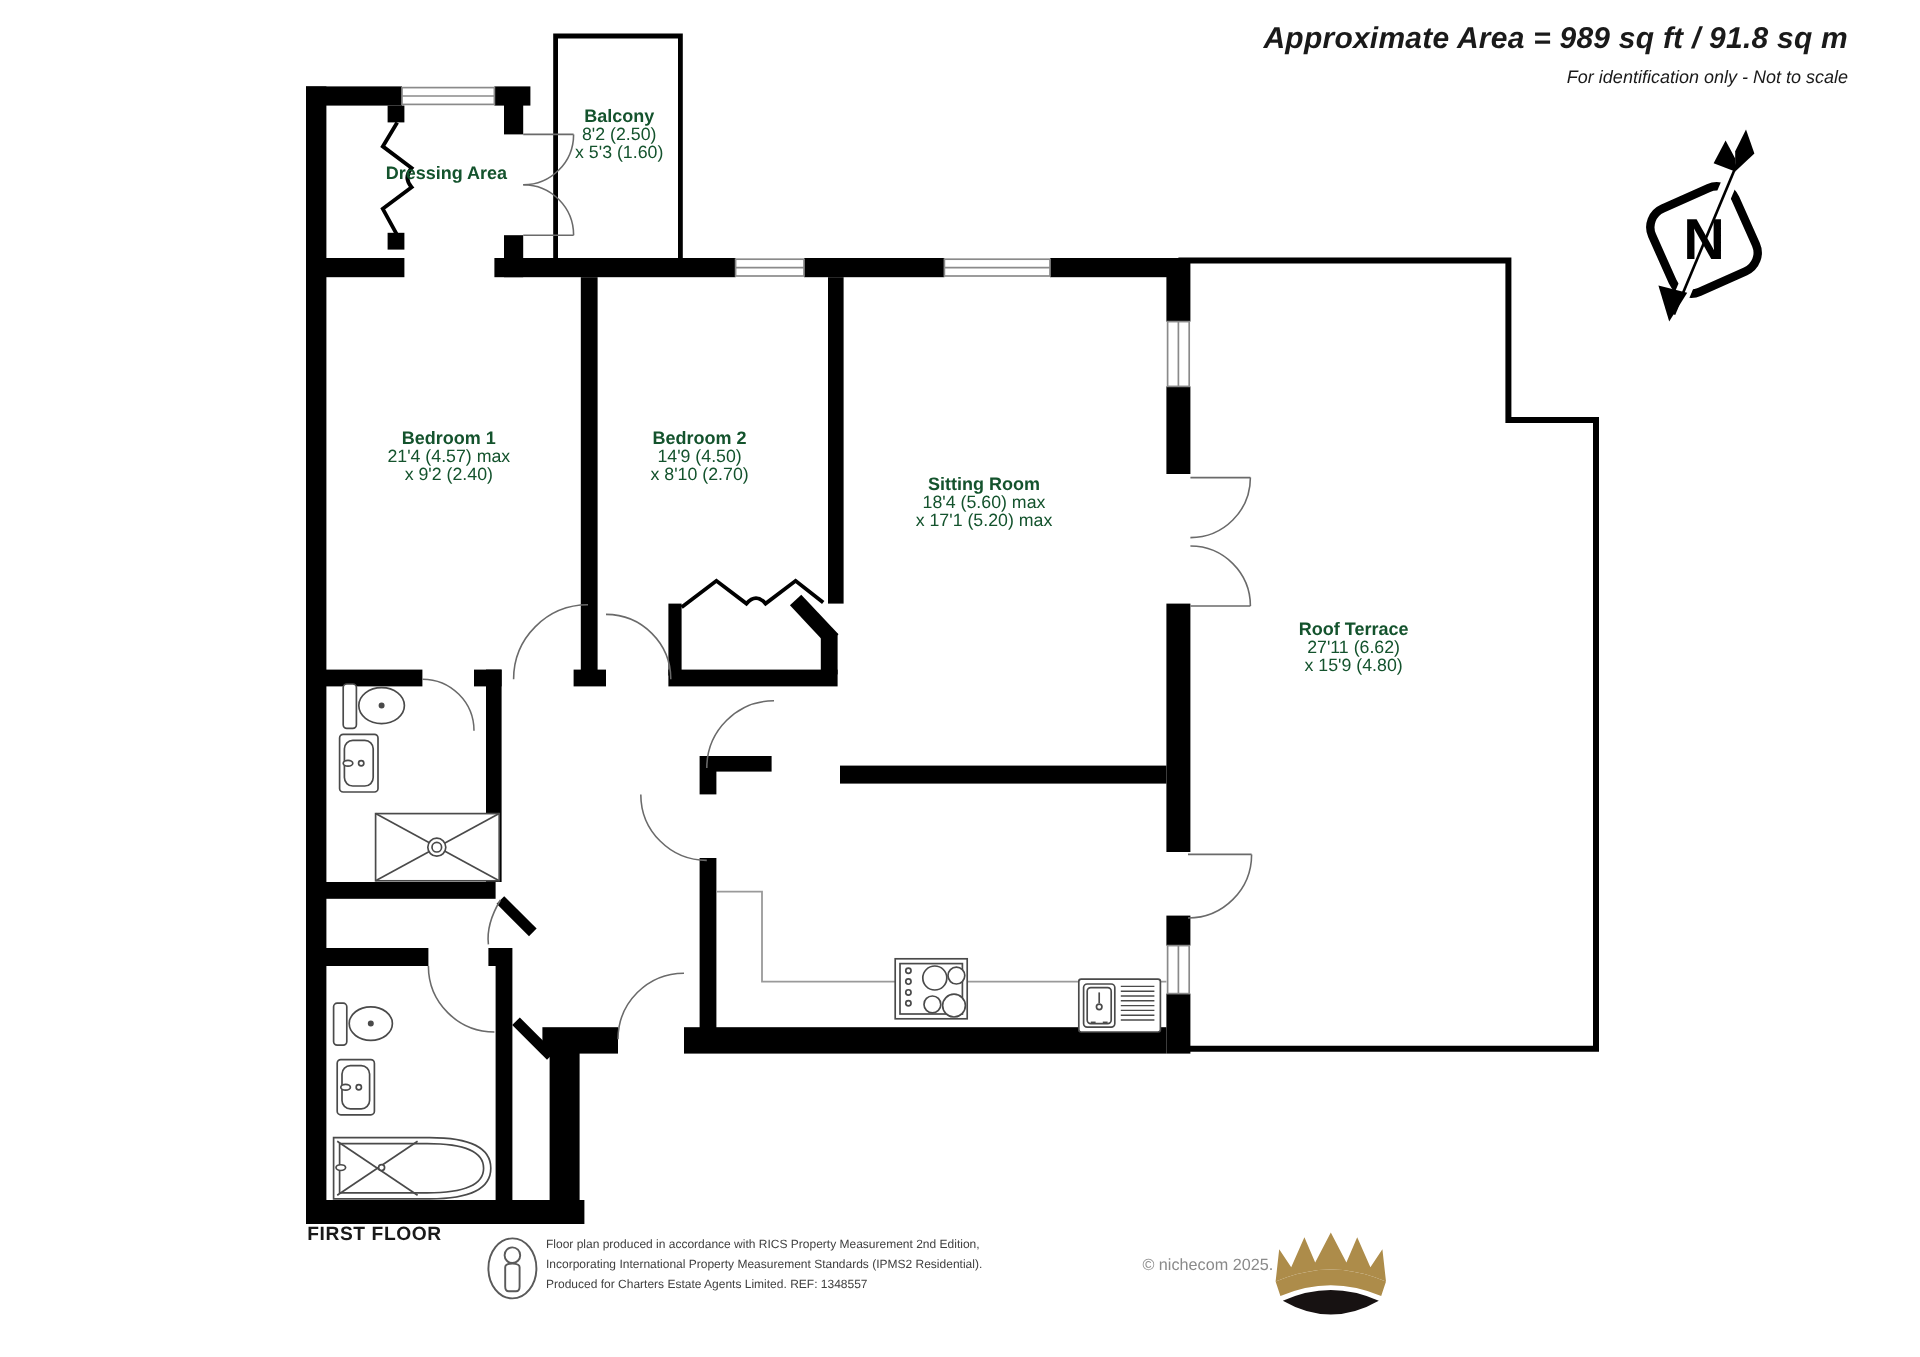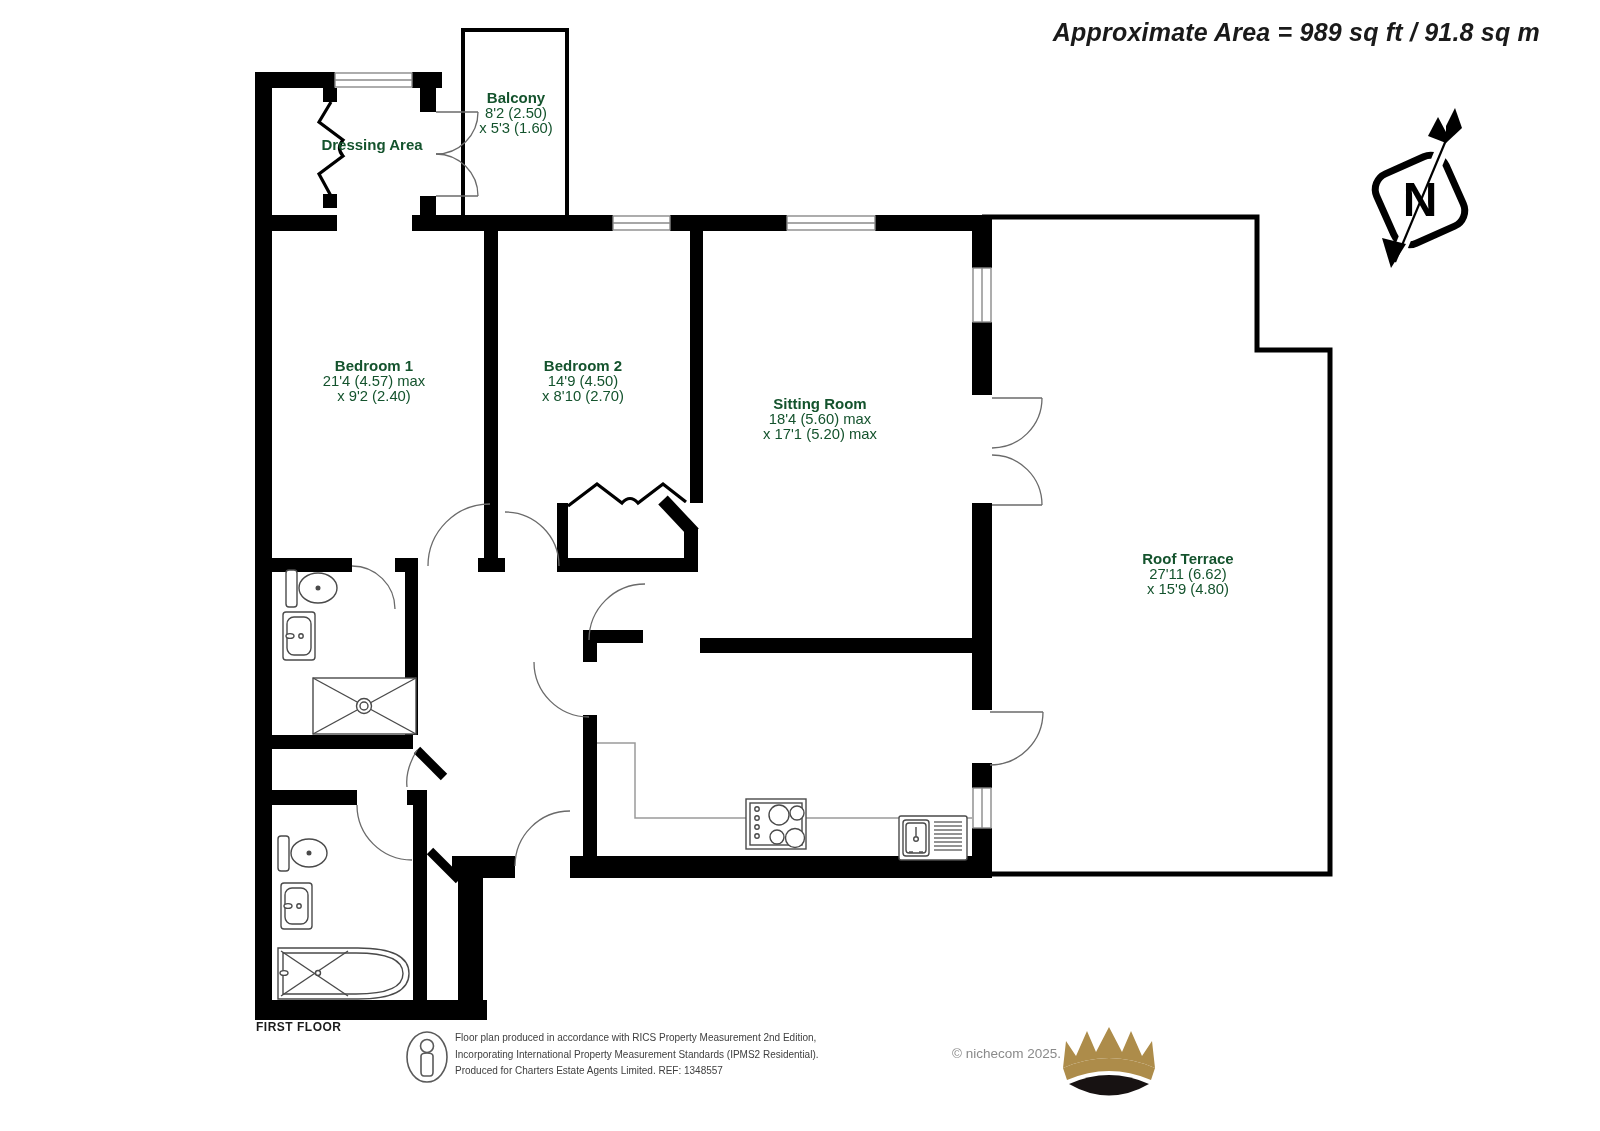--- a/index.html
+++ b/index.html
@@ -10,21 +10,21 @@
   #plan-svg{position:absolute;left:0;top:0;}
   .hdr{position:absolute;right:60px;top:18px;text-align:right;font-style:italic;}
   .hdr .big{font-size:25px;font-weight:bold;letter-spacing:0.2px;}
   .hdr .small{font-size:15px;margin-top:9px;}
   .room-label{
     position:absolute;transform:translateX(-50%);text-align:center;
     font-size:14.8px;line-height:15.6px;color:#14532d;white-space:nowrap;
   }
   .room-label .rname{font-weight:bold;font-size:15px;}
   .room-label.wrap{white-space:normal;width:110px;}
-  .floor-label{position:absolute;left:256px;top:1020px;font-size:12px;font-weight:bold;letter-spacing:0.5px;}
+  .floor-label{position:absolute;left:256px;top:1020px;font-size:16px;font-weight:bold;letter-spacing:0.5px;}
   .footer-text{position:absolute;left:455px;top:1030px;font-size:10px;line-height:16.5px;color:#404040;}
   .copyright{position:absolute;left:952px;top:1046px;font-size:13.5px;color:#8a8a8a;}
 </style>
 </head>
 <body>
 
 <div id="stage">
 
 <svg id="plan-svg" width="1600" height="1131" viewBox="0 0 1600 1131">
 
@@ -250,20 +250,21 @@
   </g>
   <g>
     <path d="M 1063,1068 L 1066,1041 L 1076,1056 L 1087,1031 L 1096,1052 L 1109,1027 L 1122,1052 L 1131,1031 L 1142,1056 L 1152,1041 L 1155,1068 Q 1109,1048 1063,1068 Z" fill="#ad8c4a"></path>
     <path d="M 1063,1068 Q 1109,1048 1155,1068 L 1151,1080 Q 1109,1062 1067,1080 Z" fill="#ad8c4a"></path>
     <path d="M 1069,1084 Q 1109,1066 1149,1084 Q 1109,1107 1069,1084 Z" fill="#171212"></path>
   </g>
 </svg>
 
   <div class="hdr">
     <div class="big">Approximate Area = 989 sq ft / 91.8 sq m</div>
+    <div class="small">For identification only - Not to scale</div>
   </div>
 
   <div class="room-label" style="left:516px;top:90px;">
     <div class="rname">Balcony</div>
     <div>8'2 (2.50)</div>
     <div>x 5'3 (1.60)</div>
   </div>
 
   <div class="room-label wrap" style="left:372px;top:137px;">
     <div class="rname">Dressing Area</div>
@@ -280,21 +281,21 @@
     <div>14'9 (4.50)</div>
     <div>x 8'10 (2.70)</div>
   </div>
 
   <div class="room-label" style="left:820px;top:396px;">
     <div class="rname">Sitting Room</div>
     <div>18'4 (5.60) max</div>
     <div>x 17'1 (5.20) max</div>
   </div>
 
-  <div class="room-label" style="left:1188px;top:517px;margin-top:34px;">
+  <div class="room-label" style="left:1128px;top:517px;">
     <div class="rname">Roof Terrace</div>
     <div>27'11 (6.62)</div>
     <div>x 15'9 (4.80)</div>
   </div>
 
 
   <div class="floor-label">FIRST FLOOR</div>
 
   <div class="footer-text">
     <div>Floor plan produced in accordance with RICS Property Measurement 2nd Edition,</div>

